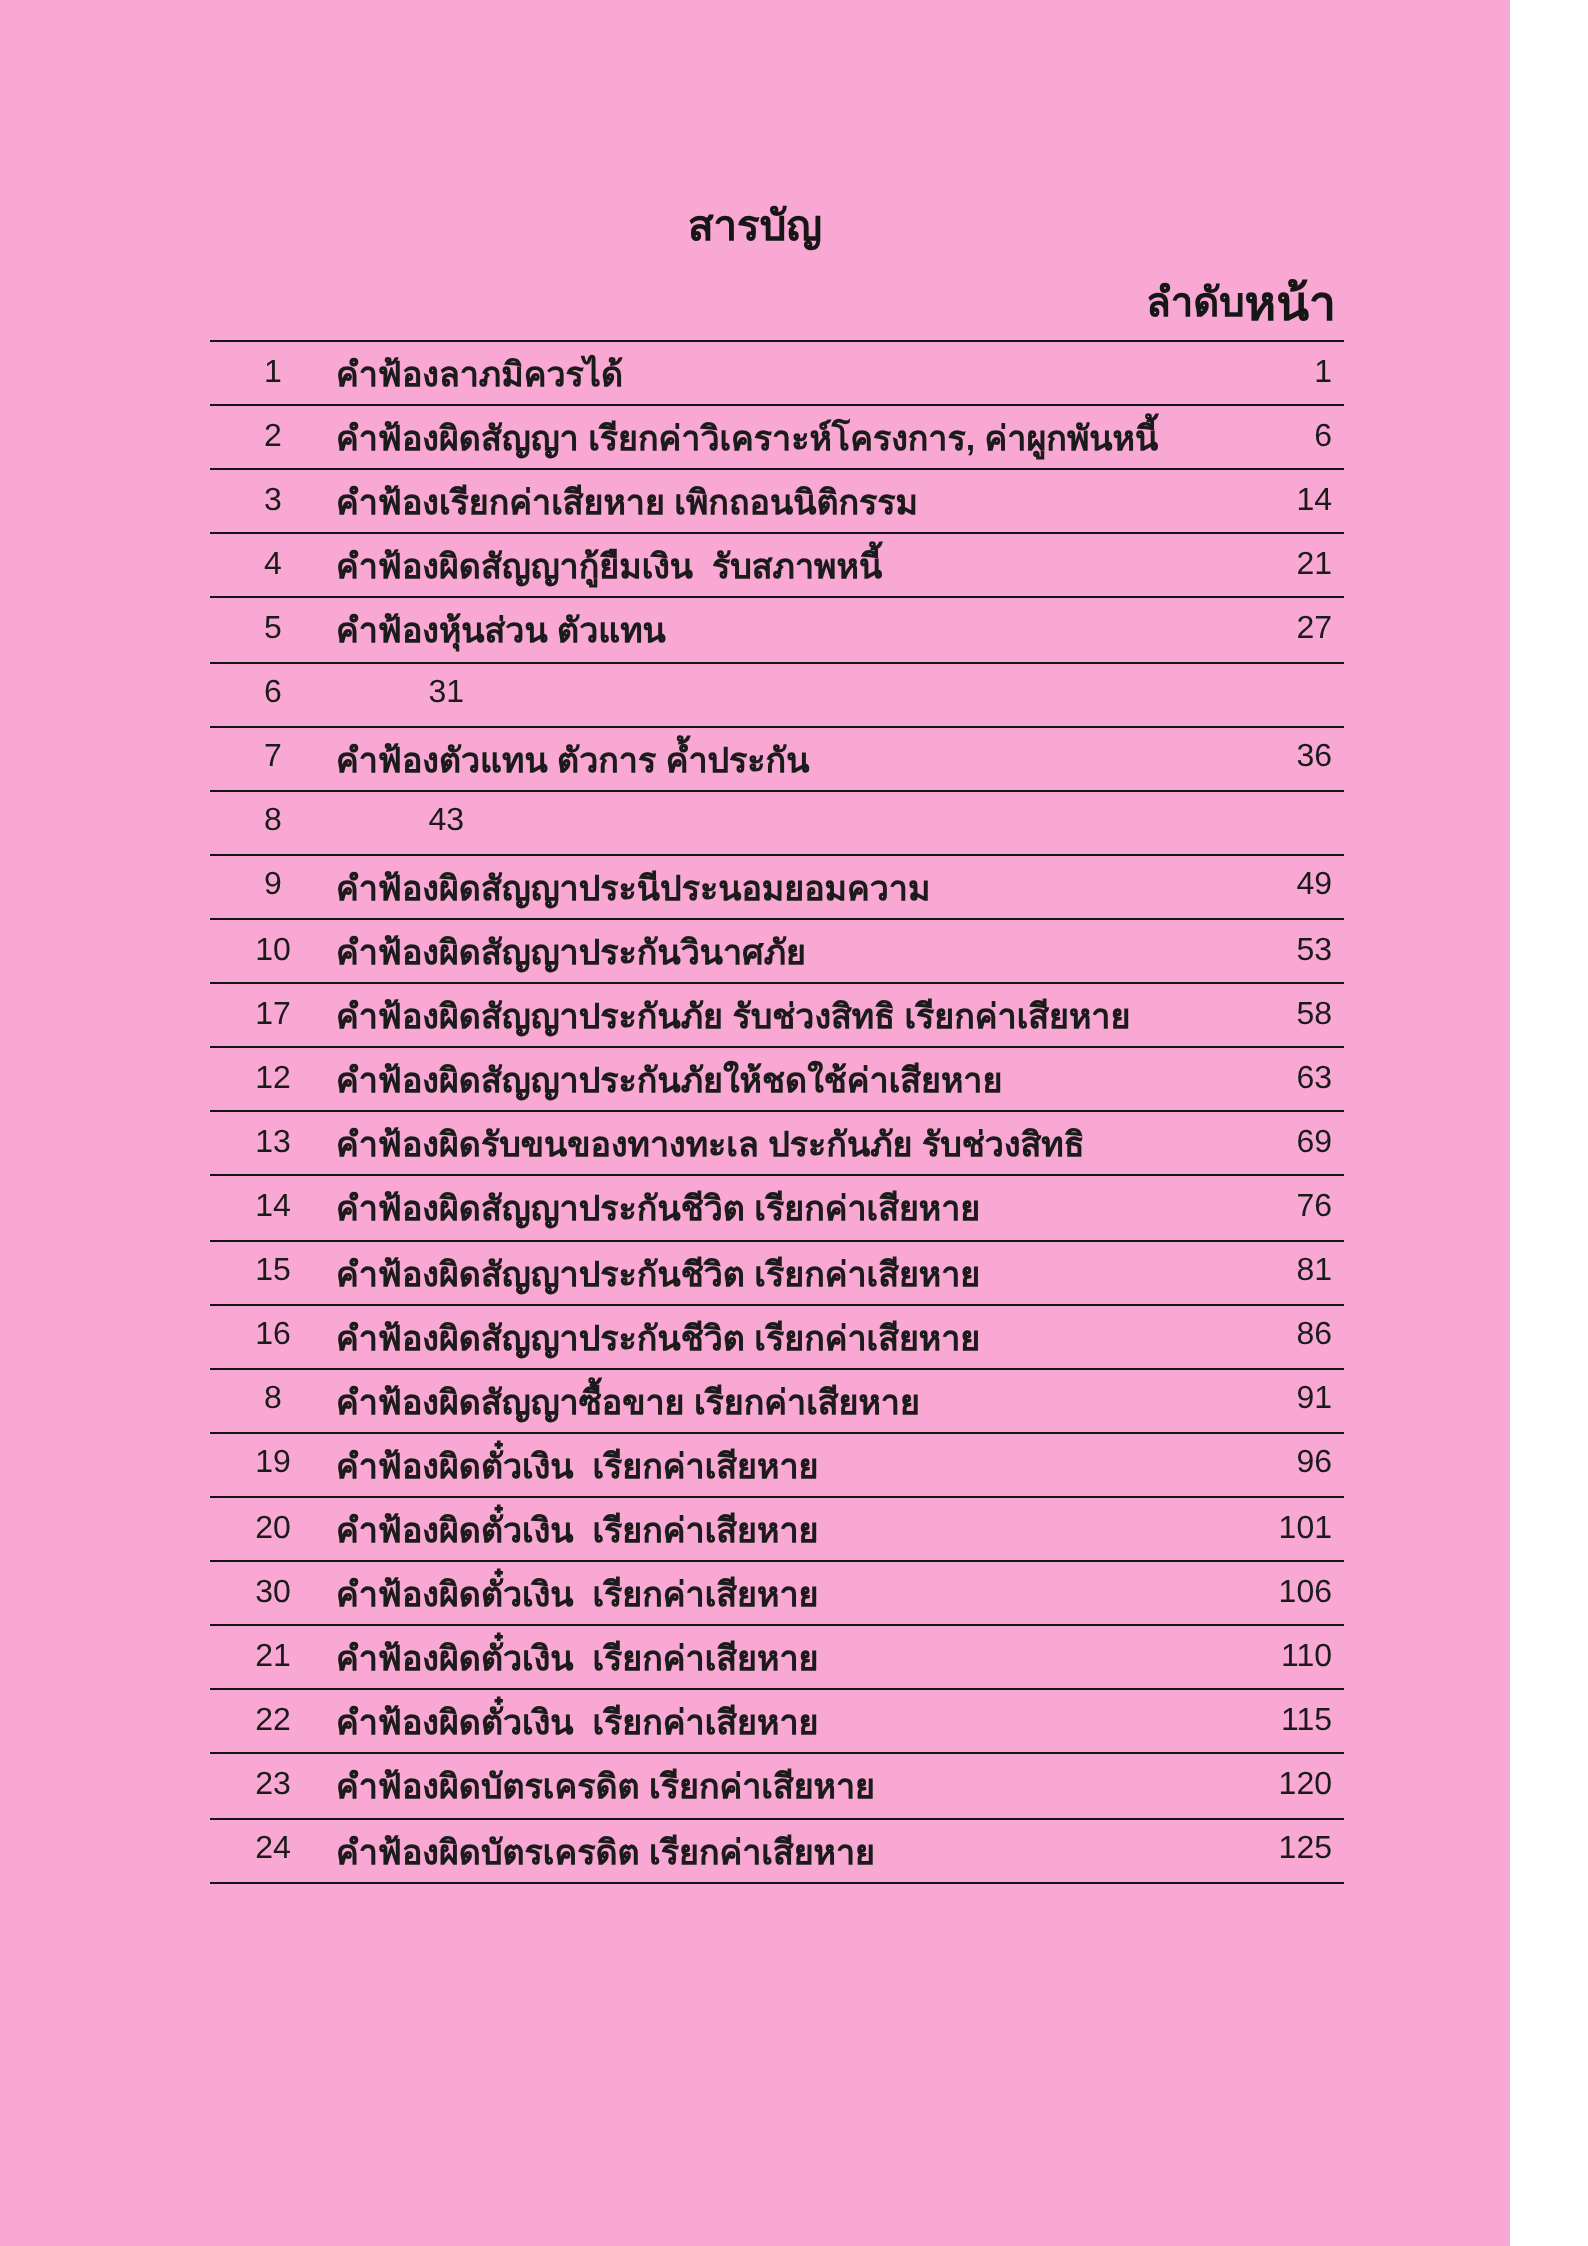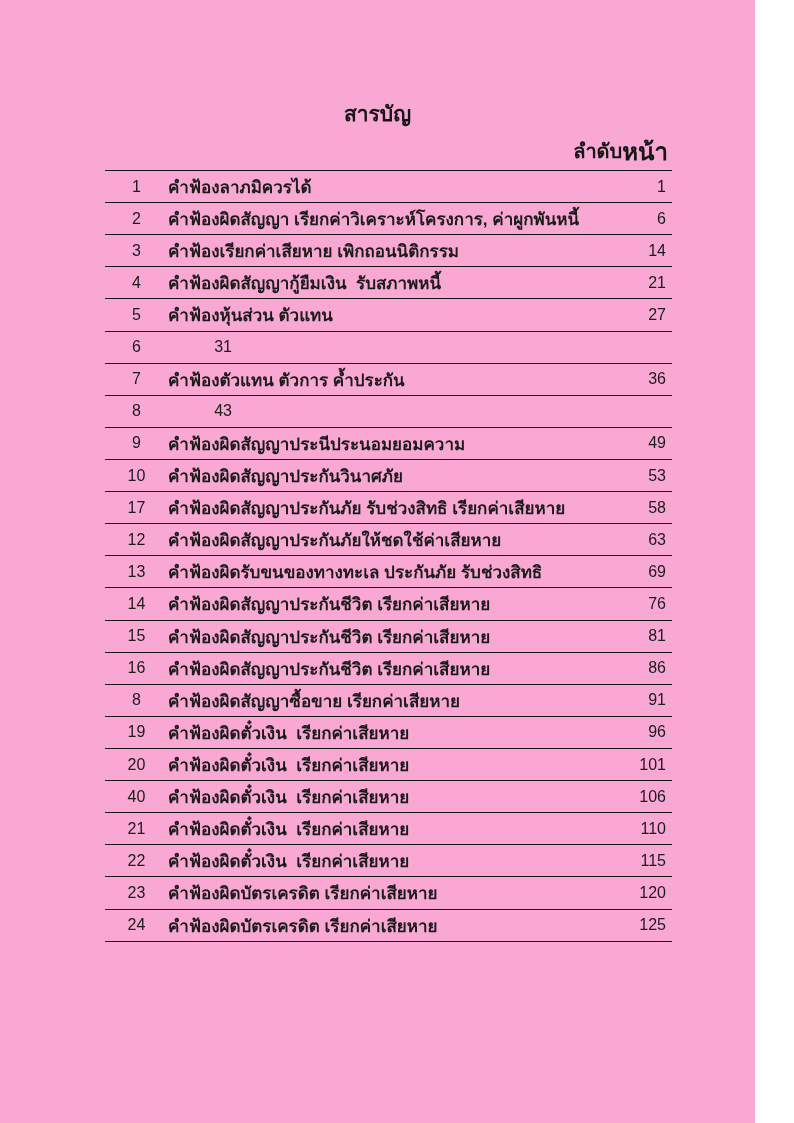--- a/index.html
+++ b/index.html
@@ -188,21 +188,21 @@
       <span class="cell-no">19</span>
       <span class="cell-title">คำฟ้องผิดตั๋วเงิน  เรียกค่าเสียหาย</span>
       <span class="cell-page">96</span>
     </div>
     <div class="toc-row">
       <span class="cell-no">20</span>
       <span class="cell-title">คำฟ้องผิดตั๋วเงิน  เรียกค่าเสียหาย</span>
       <span class="cell-page">101</span>
     </div>
     <div class="toc-row">
-      <span class="cell-no">40</span>
+      <span class="cell-no">30</span>
       <span class="cell-title">คำฟ้องผิดตั๋วเงิน  เรียกค่าเสียหาย</span>
       <span class="cell-page">106</span>
     </div>
     <div class="toc-row">
       <span class="cell-no">21</span>
       <span class="cell-title">คำฟ้องผิดตั๋วเงิน  เรียกค่าเสียหาย</span>
       <span class="cell-page">110</span>
     </div>
     <div class="toc-row">
       <span class="cell-no">22</span>

